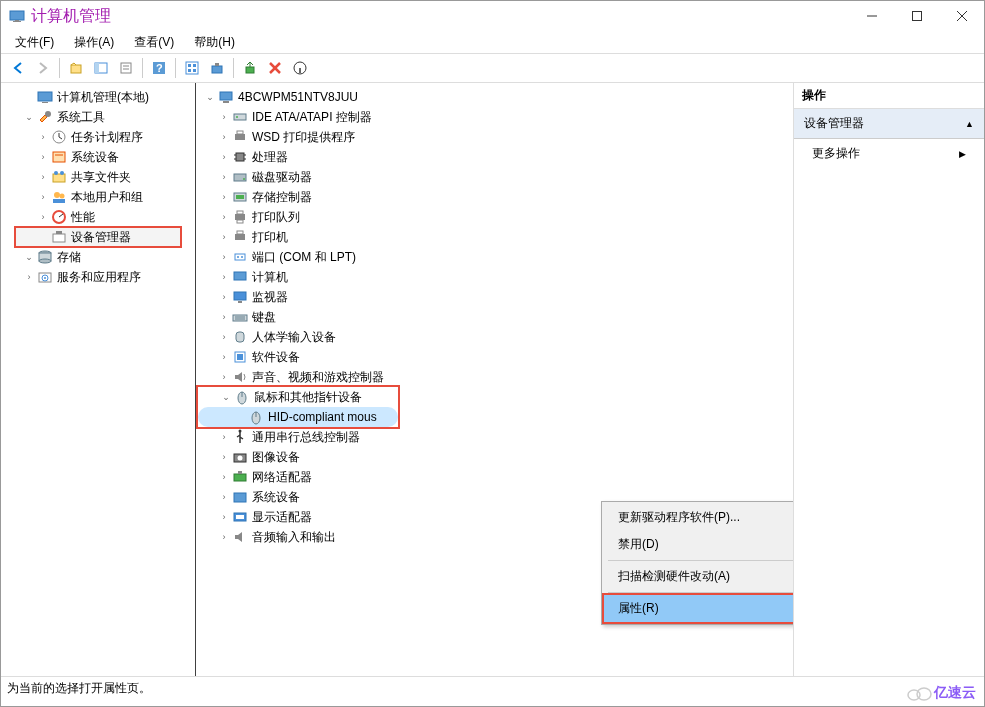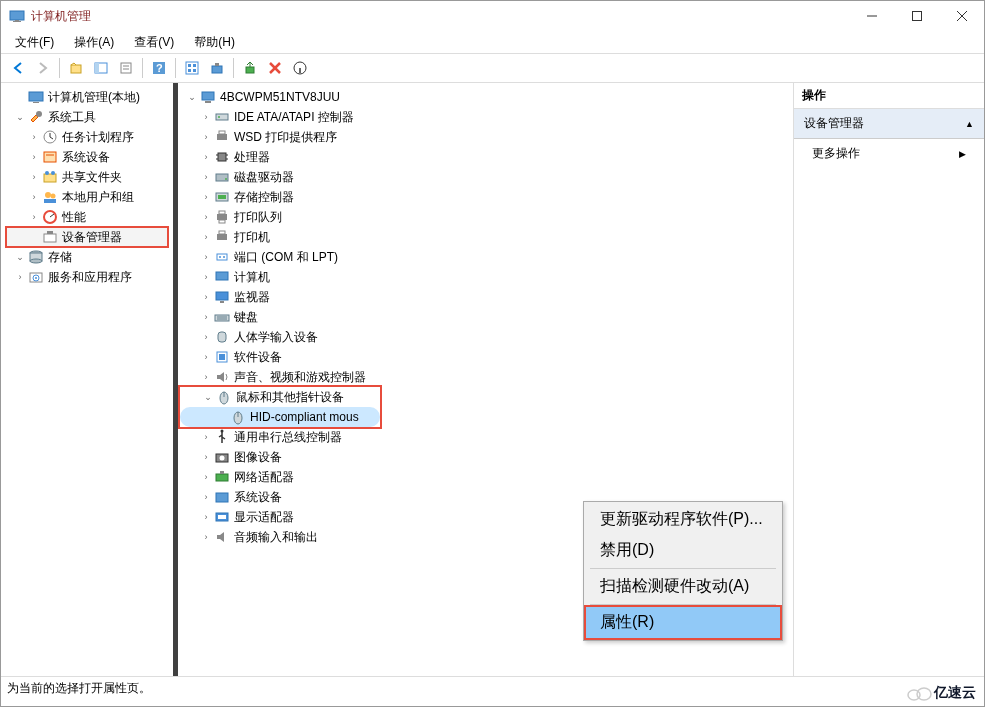--- a/index.html
+++ b/index.html
@@ -1,49 +1,49 @@
 <!DOCTYPE html>
 <html><head>
 <meta charset="utf-8">
 <style>
 * { box-sizing: border-box; margin: 0; padding: 0; font-family: "Microsoft YaHei", "Segoe UI", Tahoma, sans-serif; }
 body { width: 985px; height: 707px; background: #fff; font-size: 12px; overflow: hidden; position: relative; border: 1px solid #999;}
 .titlebar { height: 30px; display: flex; align-items: center; padding-left: 8px; background: #fff; }
 .titlebar .app-icon { width: 16px; height: 16px; margin-right: 6px; }
-.titlebar .title { flex: 1; font-size: 12px; color: #7f1d1d; }
+.titlebar .title { flex: 1; font-size: 16px; color: #a21caf; }
 .winbtns { display: flex; height: 100%; }
 .winbtn { width: 45px; display: flex; align-items: center; justify-content: center; font-size: 13px; color: #333; }
 .menubar { height: 22px; display: flex; align-items: flex-end; padding-left: 8px; gap: 8px; font-size: 12px; }
 .menuitem { padding: 2px 6px; }
 .toolbar { height: 30px; display: flex; align-items: center; padding: 0 6px; gap: 3px; border-top: 1px solid #ddd; border-bottom: 1px solid #ddd; background: #fff; }
 .tbtn { width: 22px; height: 22px; display: flex; align-items: center; justify-content: center; border: 1px solid transparent; }
 .tsep { width: 1px; height: 20px; background: #ccc; margin: 0 2px; }
 .main { display: flex; height: 600px; position: relative; }
-.left-panel { width: 177px; border-right: 5px solid #404040; padding: 4px 5px; overflow: hidden; }
+.left-panel { width: 195px; border-right: 1px solid #404040; padding: 4px 14px; overflow: hidden; }
 .mid-panel { flex: 1; border-right: 1px solid #ddd; padding: 4px 0; position: relative; overflow: hidden; }
 .right-panel { width: 190px; display: flex; flex-direction: column; }
 .right-header { padding: 4px 8px; font-weight: bold; border-bottom: 1px solid #ddd; font-size: 12px;}
 .right-section { background: #e5edf7; padding: 6px 10px; border-bottom: 1px solid #ccc; display: flex; justify-content: space-between; align-items: center; }
 .right-item { padding: 6px 18px; display: flex; justify-content: space-between; align-items: center; gap: 36px; }
 .tree-node { display: flex; align-items: center; height: 20px; padding-left: 4px; white-space: nowrap; }
 .tree-node .arrow { width: 12px; height: 12px; display: inline-flex; align-items: center; justify-content: center; font-size: 9px; color: #666; cursor: pointer;}
 .tree-node .leaf-sp { width: 12px; display:inline-block;}
 .tree-node .ticon { width: 16px; height: 16px; display: inline-flex; align-items: center; justify-content: center; margin: 0 2px; }
 .tree-node .tlabel { padding-left: 2px; }
 .indent1 { padding-left: 8px; }
 .indent2 { padding-left: 22px; }
 .indent3 { padding-left: 36px; }
 .selected { background: #cce8ff; border-radius: 10px; }
 .highlight-box { outline: 2px solid #e74c3c; outline-offset: -1px; }
 .ctxmenu { position: absolute; left: 405px; top: 418px; width: 200px; background: #f0f0f0; border: 1px solid #aaa; box-shadow: 2px 2px 4px rgba(0,0,0,0.2); z-index: 10; padding: 2px; }
-.ctxitem { padding: 5px 14px; font-size: 16px; }
+.ctxitem { padding: 5px 14px; font-size: 12px; }
 .ctxsep { height: 1px; background: #ccc; margin: 2px 4px; }
 .ctxitem.hover { background: #91c9f7; outline: 2px solid #e74c3c; }
 .statusbar { position: absolute; bottom: 0; left: 0; right: 0; height: 30px; border-top: 1px solid #ddd; padding: 3px 6px; font-size: 12px; background: #fff; }
-.watermark { position: absolute; right: 8px; bottom: 4px; color: #0f172a; font-size: 14px; font-weight: bold; display:flex; align-items:center; gap:2px;}
+.watermark { position: absolute; right: 8px; bottom: 4px; color: #8b5cf6; font-size: 14px; font-weight: bold; display:flex; align-items:center; gap:2px;}
 svg { display: block; }
 </style>
 </head>
 <body>
 
 <div class="titlebar">
   <span class="app-icon">
     <svg width="16" height="16">
         <rect x="1" y="3" width="14" height="9" fill="#5b9bd5" stroke="#2e75b6"></rect>
         <rect x="4" y="13" width="8" height="1" fill="#888"></rect>

